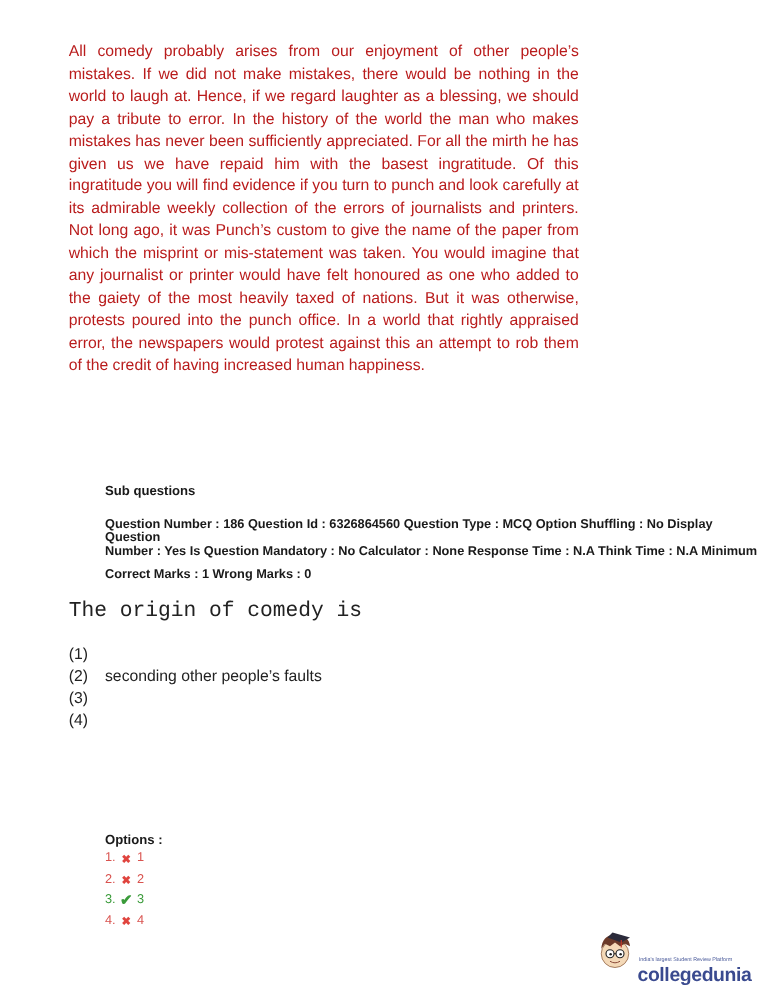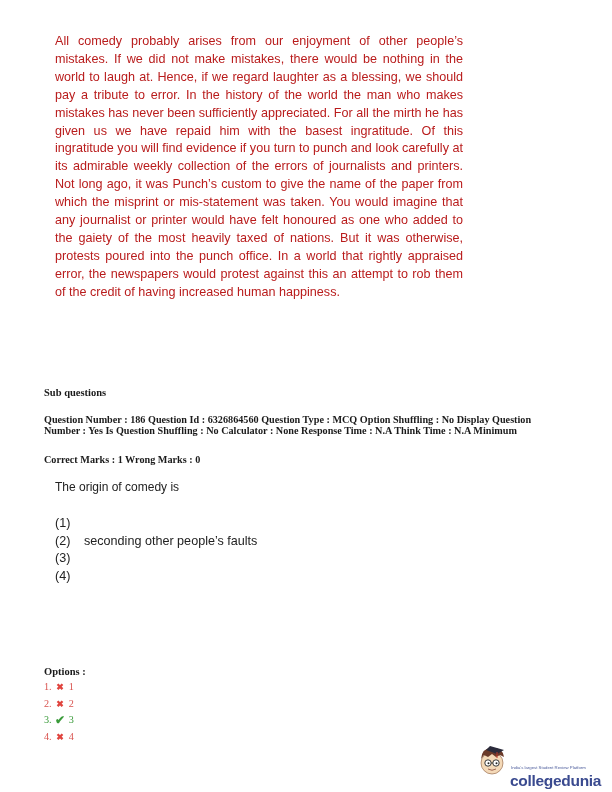--- a/index.html
+++ b/index.html
@@ -2,28 +2,28 @@
 <html><head>
   <meta charset="utf-8">
   <style>
     html, body { margin: 0; padding: 0; background: #ffffff; }
     body { width: 612px; height: 792px; position: relative; overflow: hidden; color: #1a1a1a; }
     .passage {
       position: absolute; left: 55px; top: 33px; width: 408px;
       font-family: "Liberation Sans", sans-serif; font-size: 12.6px; line-height: 17.9px;
       text-align: justify; color: #b91c1c;
     }
-    .serif { font-family: Liberation Serif, serif; }
+    .serif { font-family: Liberation Sans, sans-serif; margin-left: 40px; }
     .subq-title { position: absolute; left: 44px; top: 387px; font-size: 10.5px; font-weight: bold; }
     .meta { position: absolute; left: 44px; top: 414px; width: 525px; font-size: 10.2px; font-weight: bold; line-height: 11.2px; }
     .meta div { margin: 0; }
     .marks { position: absolute; left: 44px; top: 454px; font-size: 10.2px; font-weight: bold; }
     .question {
       position: absolute; left: 55px; top: 480px;
-      font-family: Liberation Sans, sans-serif; font-size: 12px; color: #222;
+      font-family: Liberation Mono, monospace; font-size: 17px; color: #222;
     }
     .choices {
       position: absolute; left: 55px; top: 515px;
       font-family: "Liberation Sans", sans-serif; font-size: 12.6px; line-height: 17.5px; color: #222;
     }
     .choice { display: flex; }
     .choice .num { width: 29px; }
     .opts-title { position: absolute; left: 44px; top: 666px; font-size: 10.5px; font-weight: bold; text-align: center; }
     .opts { position: absolute; left: 44px; top: 679px; font-size: 10.2px; line-height: 16.5px; }
     .opt { display: flex; align-items: center; gap: 3px; }
@@ -39,21 +39,21 @@
   </style>
 </head>
 <body>
 
 <div class="passage">All comedy probably arises from our enjoyment of other people’s mistakes. If we did not make mistakes, there would be nothing in the world to laugh at. Hence, if we regard laughter as a blessing, we should pay a tribute to error. In the history of the world the man who makes mistakes has never been sufficiently appreciated. For all the mirth he has given us we have repaid him with the basest ingratitude. Of this ingratitude you will find evidence if you turn to punch and look carefully at its admirable weekly collection of the errors of journalists and printers. Not long ago, it was Punch’s custom to give the name of the paper from which the misprint or mis-statement was taken. You would imagine that any journalist or printer would have felt honoured as one who added to the gaiety of the most heavily taxed of nations. But it was otherwise, protests poured into the punch office. In a world that rightly appraised error, the newspapers would protest against this an attempt to rob them of the credit of having increased human happiness.</div>
 
 <div class="subq-title serif">Sub questions</div>
 
 <div class="meta serif">
   <div>Question Number : 186 Question Id : 6326864560 Question Type : MCQ Option Shuffling : No Display Question</div>
-  <div>Number : Yes Is Question Shuffling : No Calculator : None Response Time : N.A Think Time : N.A Minimum</div>
+  <div>Number : Yes Is Question Mandatory : No Calculator : None Response Time : N.A Think Time : N.A Minimum</div>
 </div>
 <div class="marks serif">Correct Marks : 1 Wrong Marks : 0</div>
 
 <div class="question">The origin of comedy is</div>
 
 <div class="choices">
   <div class="choice">
     <span class="num">(1)</span>
   </div>
   <div class="choice">

